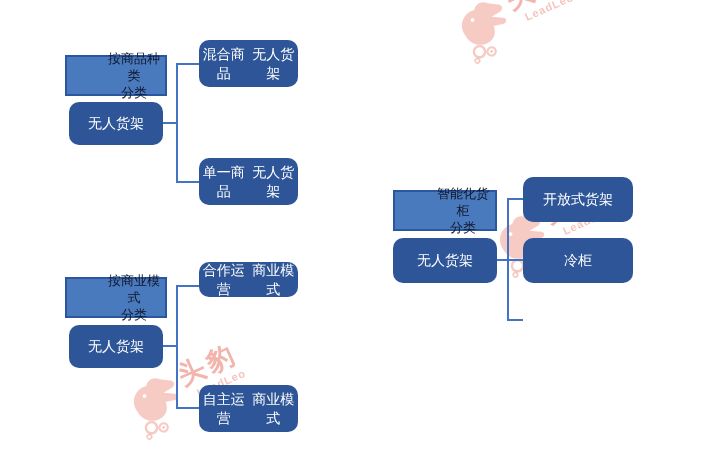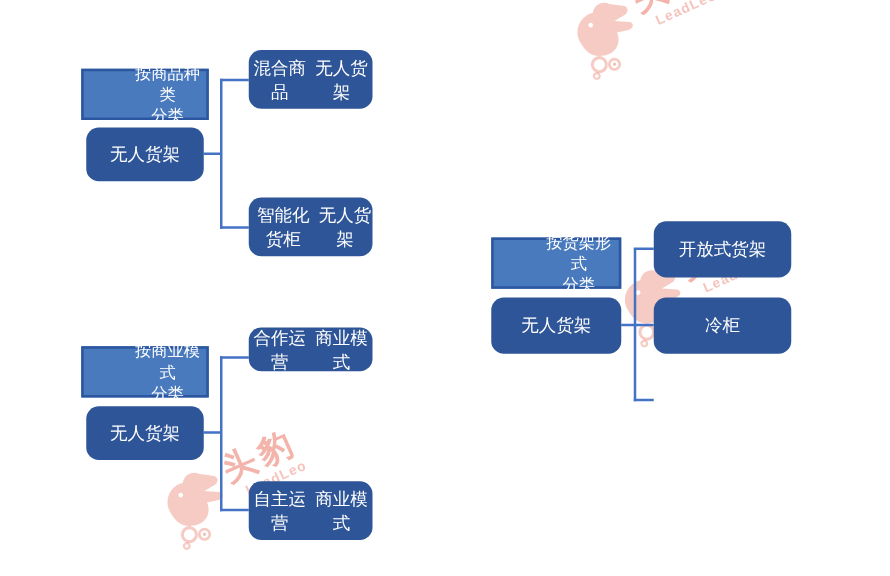--- a/index.html
+++ b/index.html
@@ -2,21 +2,21 @@
 <html><head>
 <meta charset="utf-8">
 <style>
   html,body{margin:0;padding:0;background:#fff;}
   .canvas{
     position:relative;width:712px;height:461px;background:#ffffff;overflow:hidden;
     font-family:"Liberation Sans","DejaVu Sans",sans-serif;
   }
   .hbox{
     position:absolute;box-sizing:border-box;
-    background:#4a7abe;border:2px solid #2c57a0;color:#ffffff;
+    background:#4a7abe;border:2px solid #2c57a0;color:#0f172a;
     display:flex;flex-direction:column;align-items:center;justify-content:center;
     font-size:13px;line-height:1.32;text-align:center;z-index:2;padding-left:36px;
   }
   .node{
     position:absolute;box-sizing:border-box;
     background:#2e5597;border-radius:10px;color:#fff;
     display:flex;align-items:center;justify-content:center;
     font-size:14px;line-height:1.35;text-align:center;z-index:2;font-weight:500;
   }
   .node span,.hbox span{display:block;}
@@ -89,21 +89,21 @@
     <span>分类</span>
   </div>
   <div class="node" style="left:69px;top:102px;width:94px;height:43px;">
     <span>无人货架</span>
   </div>
   <div class="node" style="left:199px;top:40px;width:99px;height:47px;">
     <span>混合商品</span>
     <span>无人货架</span>
   </div>
   <div class="node" style="left:199px;top:158px;width:99px;height:47px;">
-    <span>智能化货柜</span>
+    <span>单一商品</span>
     <span>无人货架</span>
   </div>
 
   <div class="line" style="left:163px;top:345px;width:14px;height:2px;"></div>
   <div class="line" style="left:176px;top:285px;width:2px;height:124px;"></div>
   <div class="line" style="left:176px;top:285px;width:23px;height:2px;"></div>
   <div class="line" style="left:176px;top:407px;width:23px;height:2px;"></div>
 
   <div class="hbox" style="left:65px;top:277px;width:102px;height:41px;">
     <span>按商业模式</span>
@@ -120,21 +120,21 @@
     <span>自主运营</span>
     <span>商业模式</span>
   </div>
 
   <div class="line" style="left:497px;top:259px;width:26px;height:2px;"></div>
   <div class="line" style="left:507px;top:199px;width:2px;height:122px;"></div>
   <div class="line" style="left:507px;top:198px;width:16px;height:2px;"></div>
   <div class="line" style="left:507px;top:319px;width:16px;height:2px;"></div>
 
   <div class="hbox" style="left:393px;top:190px;width:104px;height:41px;">
-    <span>按货架形式</span>
+    <span>智能化货柜</span>
     <span>分类</span>
   </div>
   <div class="node" style="left:393px;top:238px;width:104px;height:45px;">
     <span>无人货架</span>
   </div>
   <div class="node" style="left:523px;top:238px;width:110px;height:45px;">
     <span>冷柜</span>
   </div>
   <div class="node" style="left:523px;top:177px;width:110px;height:45px;">
     <span>开放式货架</span>

